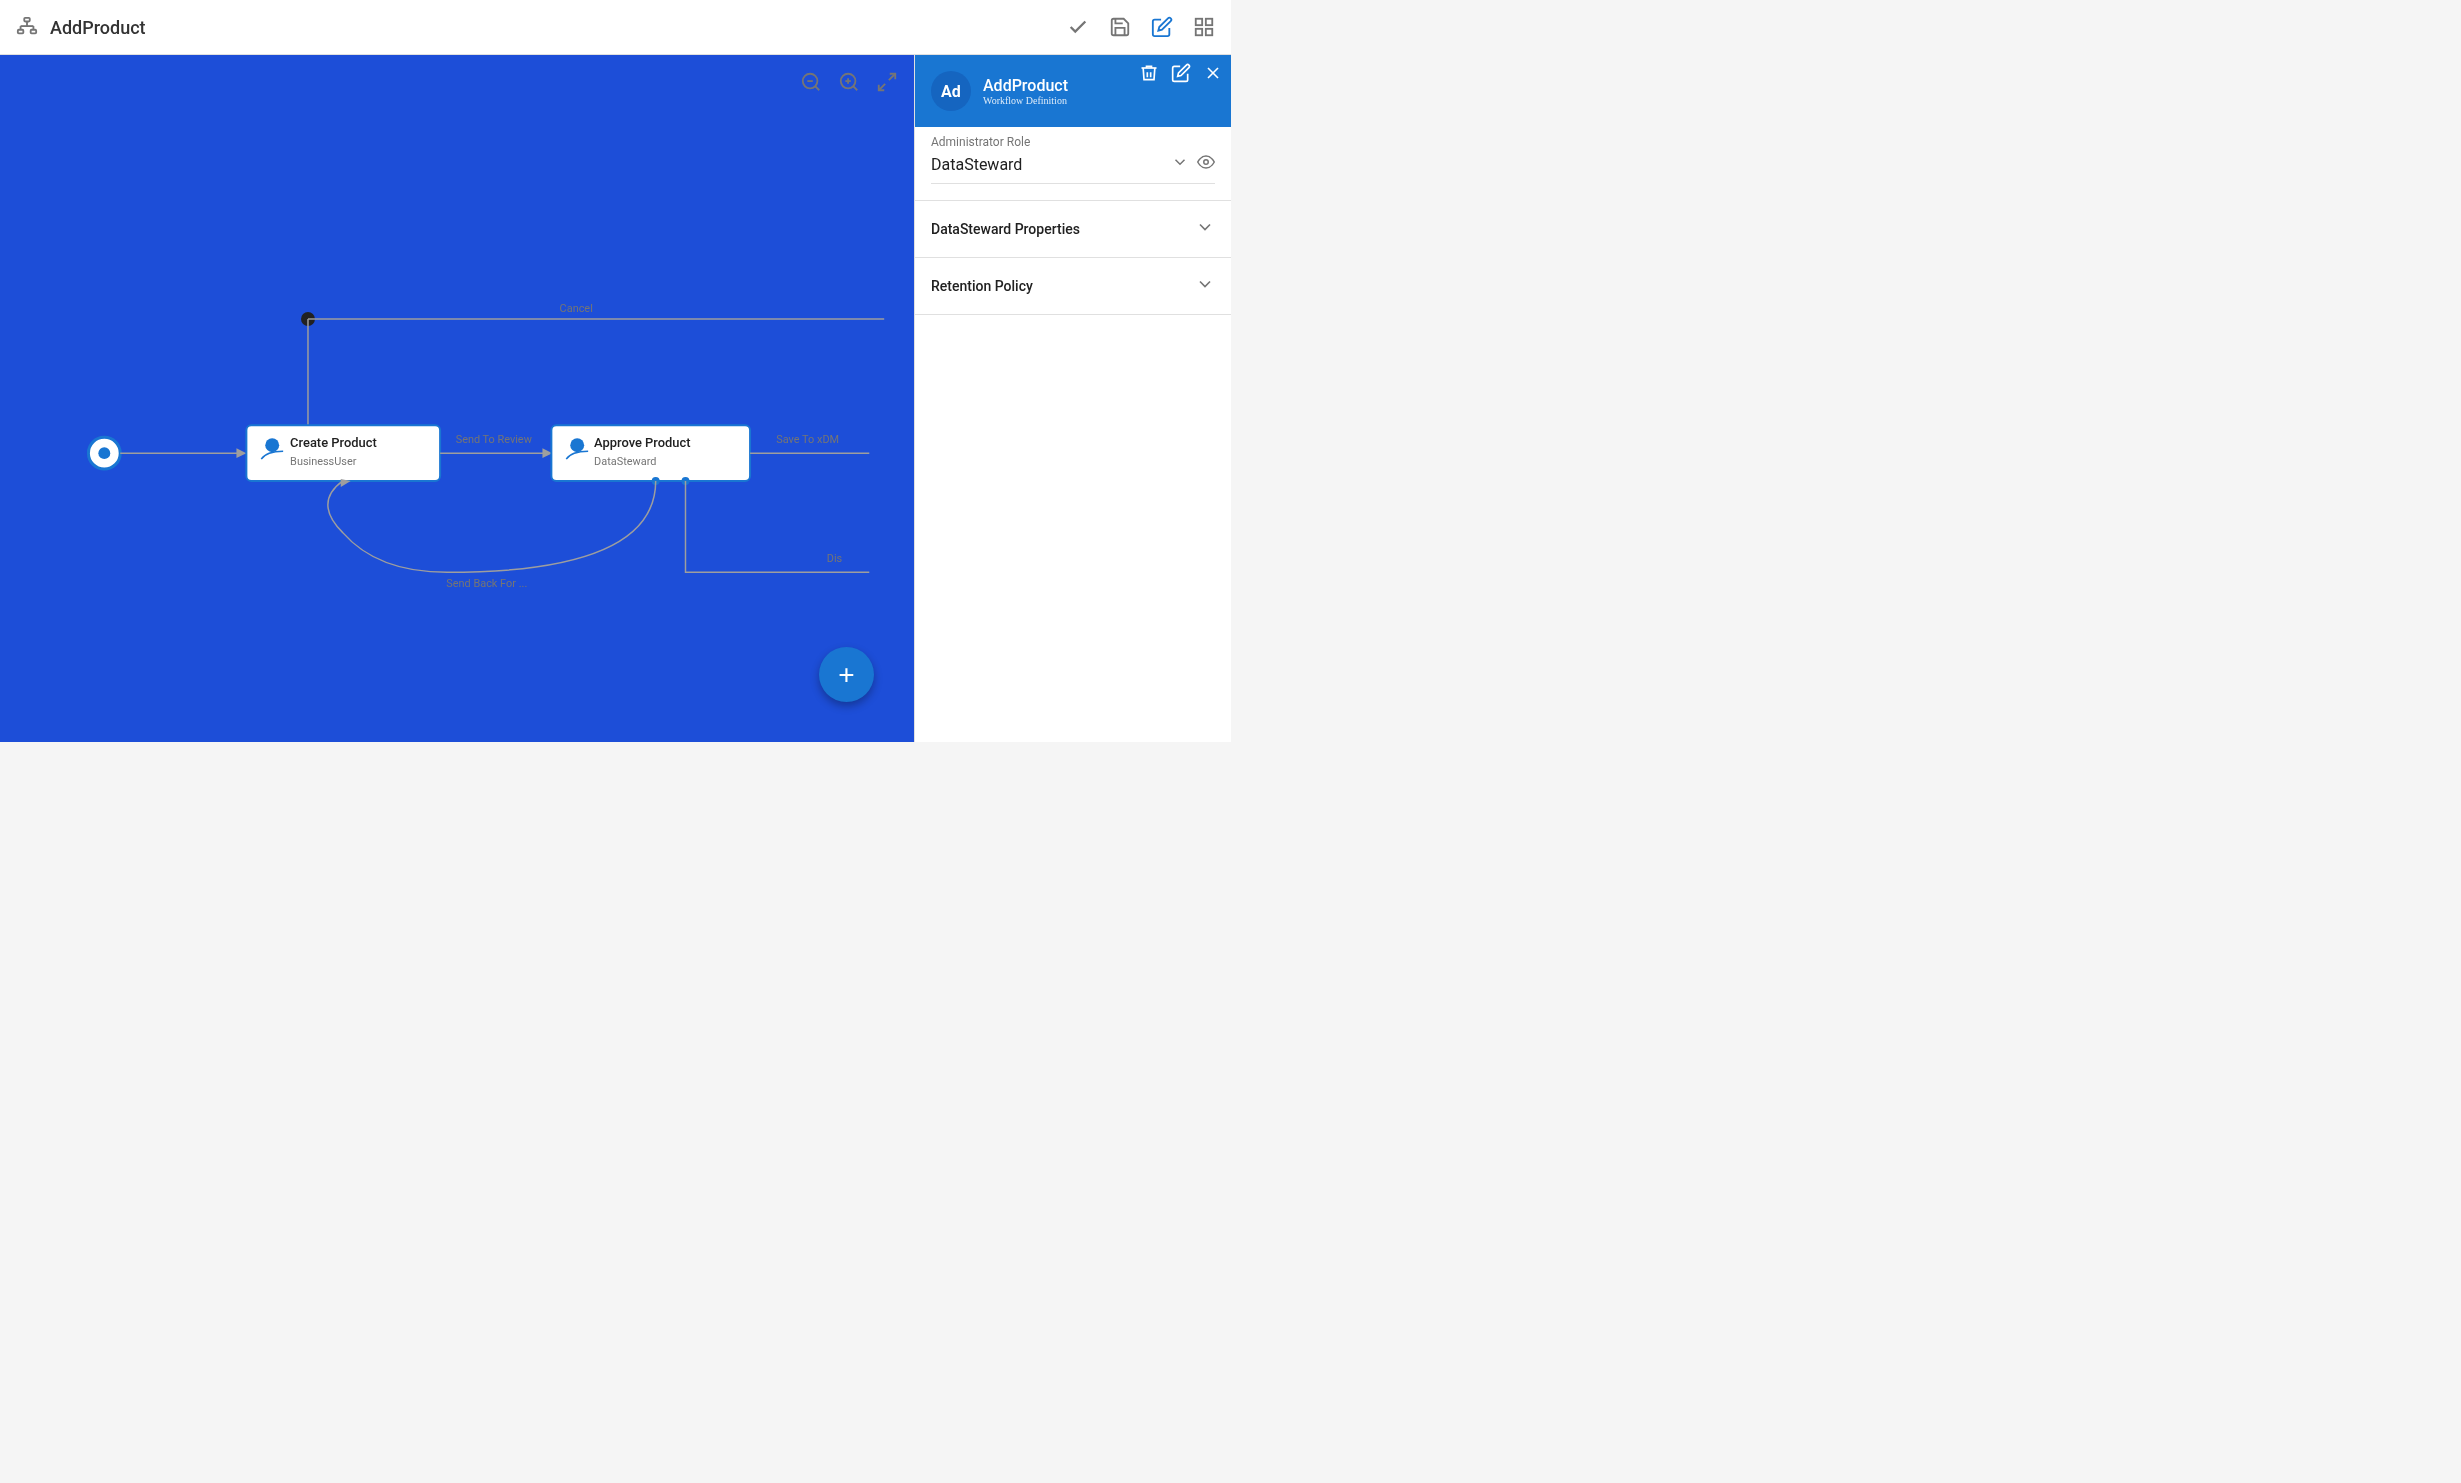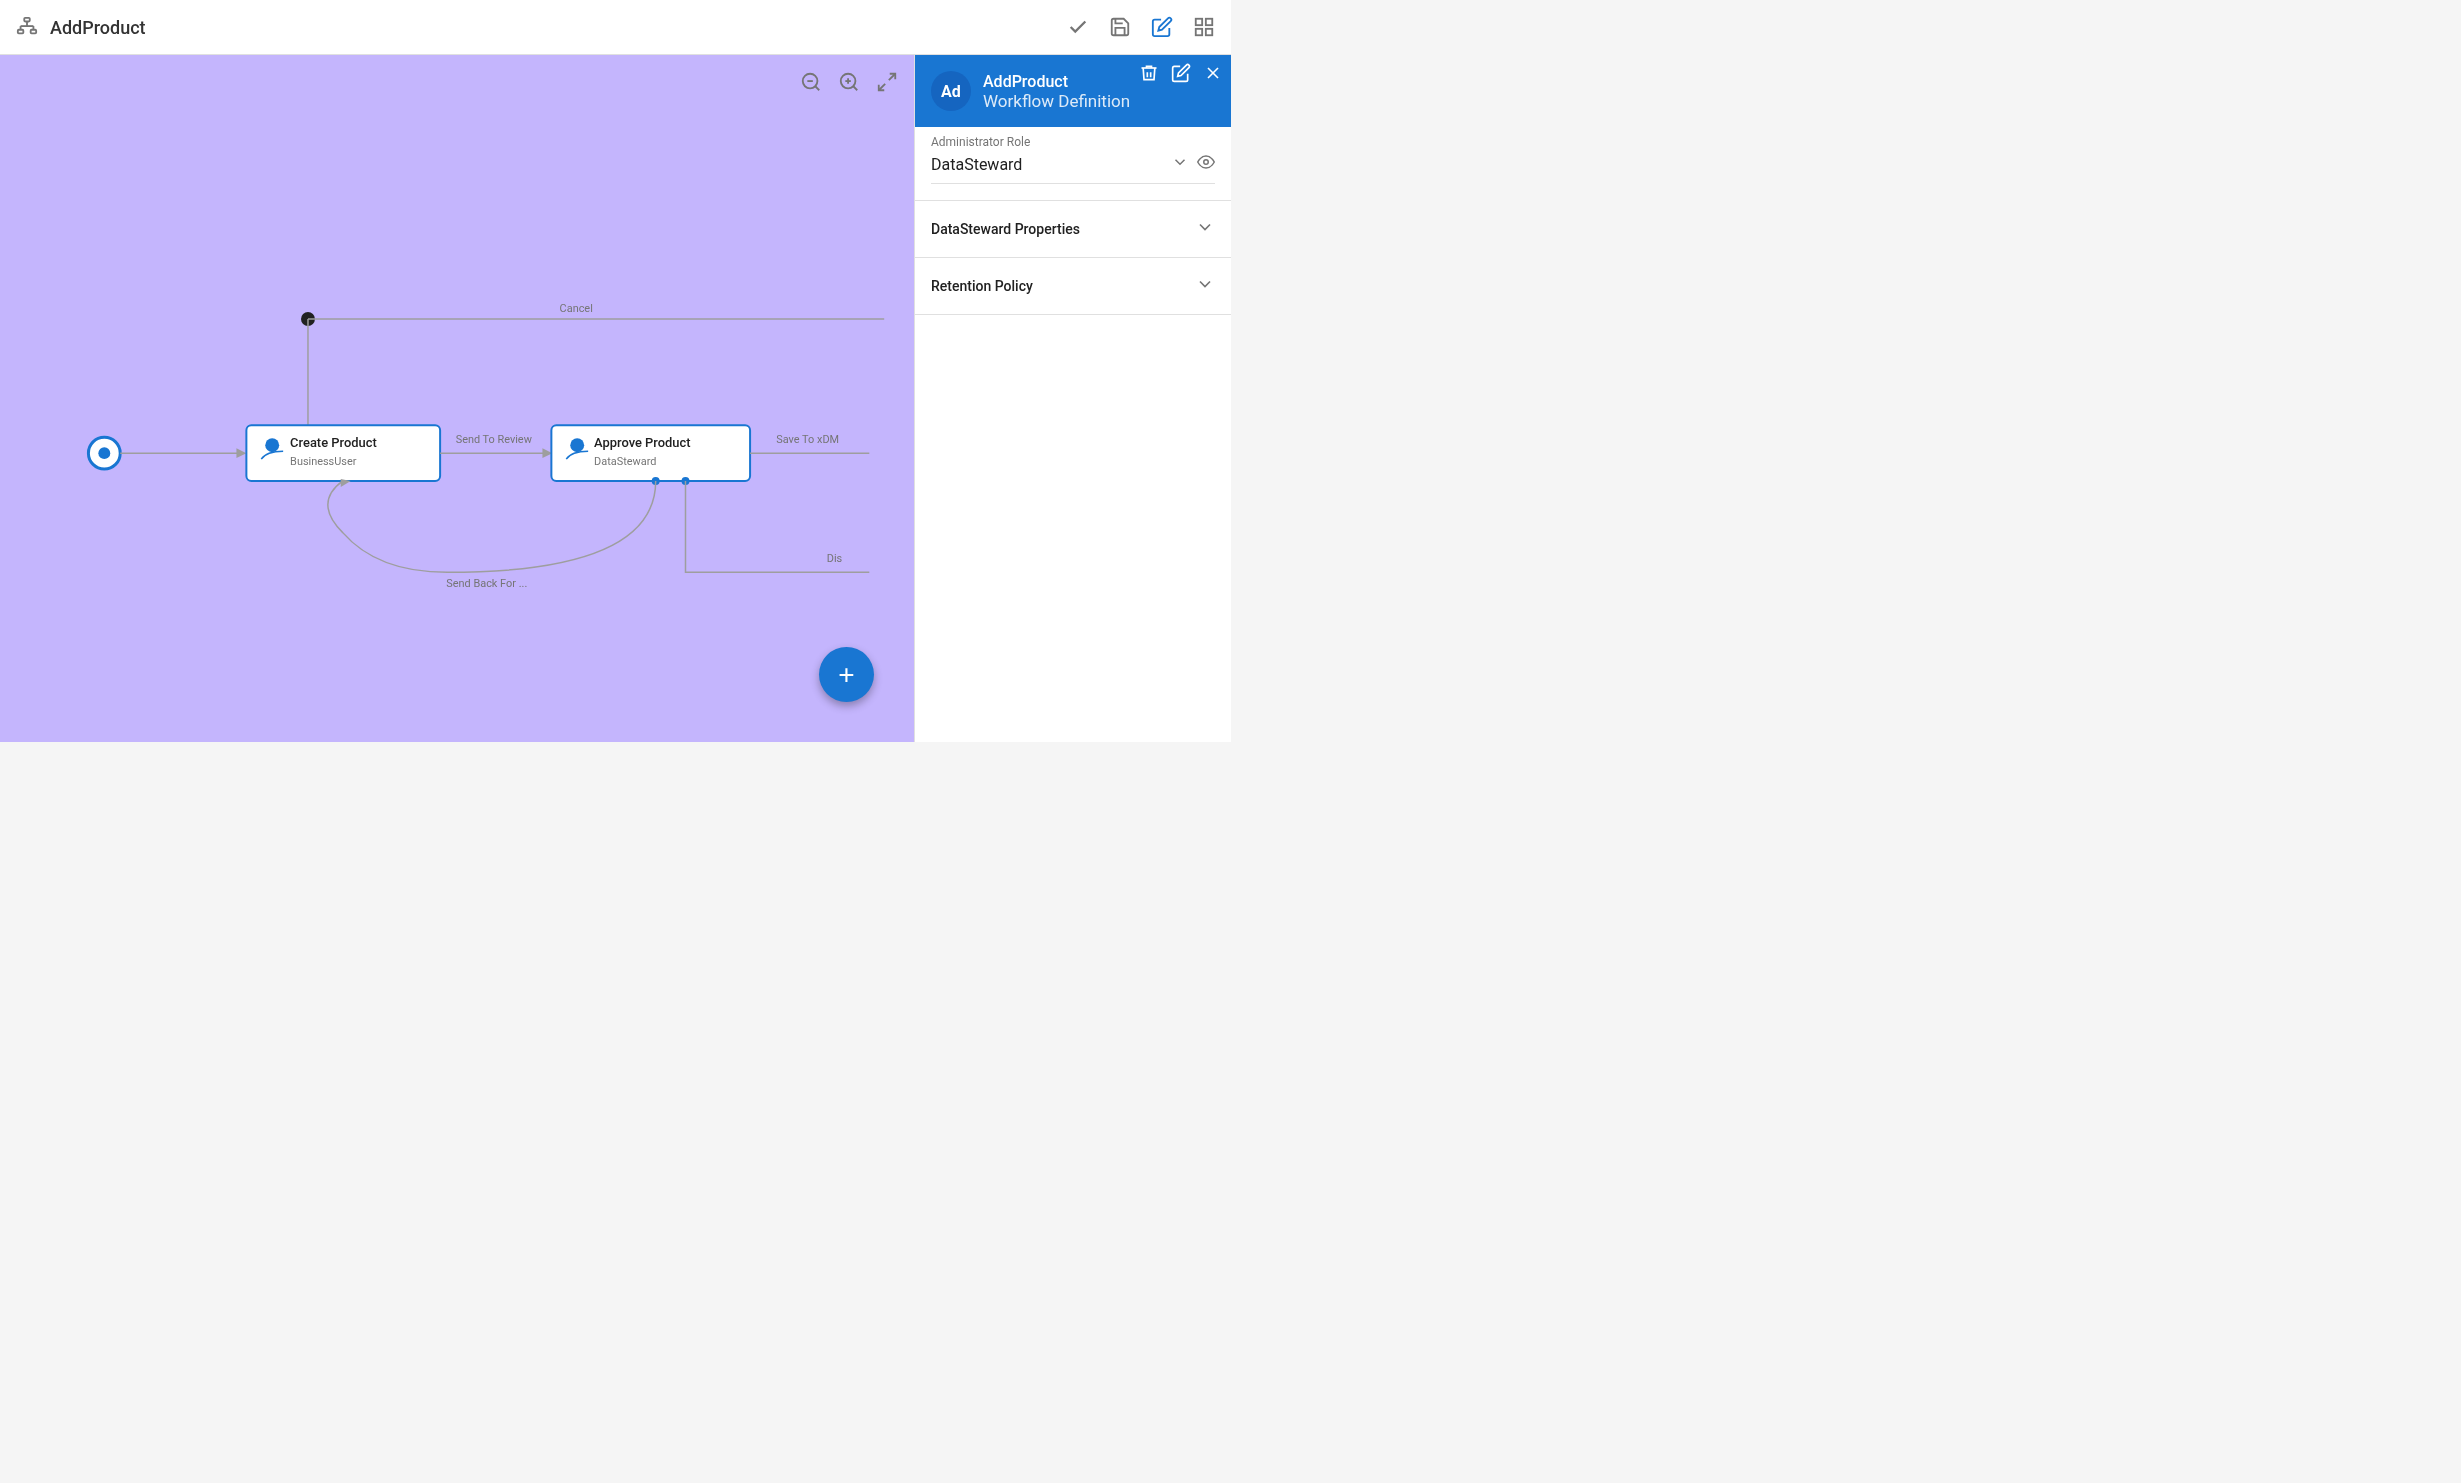--- a/index.html
+++ b/index.html
@@ -52,21 +52,21 @@
     
     .main-area {
       display: flex;
       flex: 1;
       overflow: hidden;
     }
 
     
     .canvas-area {
       flex: 1;
-      background: #c4b5fd;
+      background: #1d4ed8;
       position: relative;
       overflow: hidden;
     }
 
     
     .zoom-controls {
       position: absolute;
       top: 16px;
       right: 16px;
       display: flex;
@@ -155,21 +155,22 @@
       display: flex;
       flex-direction: column;
     }
     .panel-title {
       color: #fff;
       font-size: 16px;
       font-weight: 500;
     }
     .panel-subtitle {
       color: rgba(255,255,255,0.85);
-      font-size: 17px;
+      font-size: 10px;
+      font-family: Liberation Serif, serif;
     }
 
     
     .panel-body {
       flex: 1;
       overflow-y: auto;
       padding: 0;
     }
 
     .panel-field {

